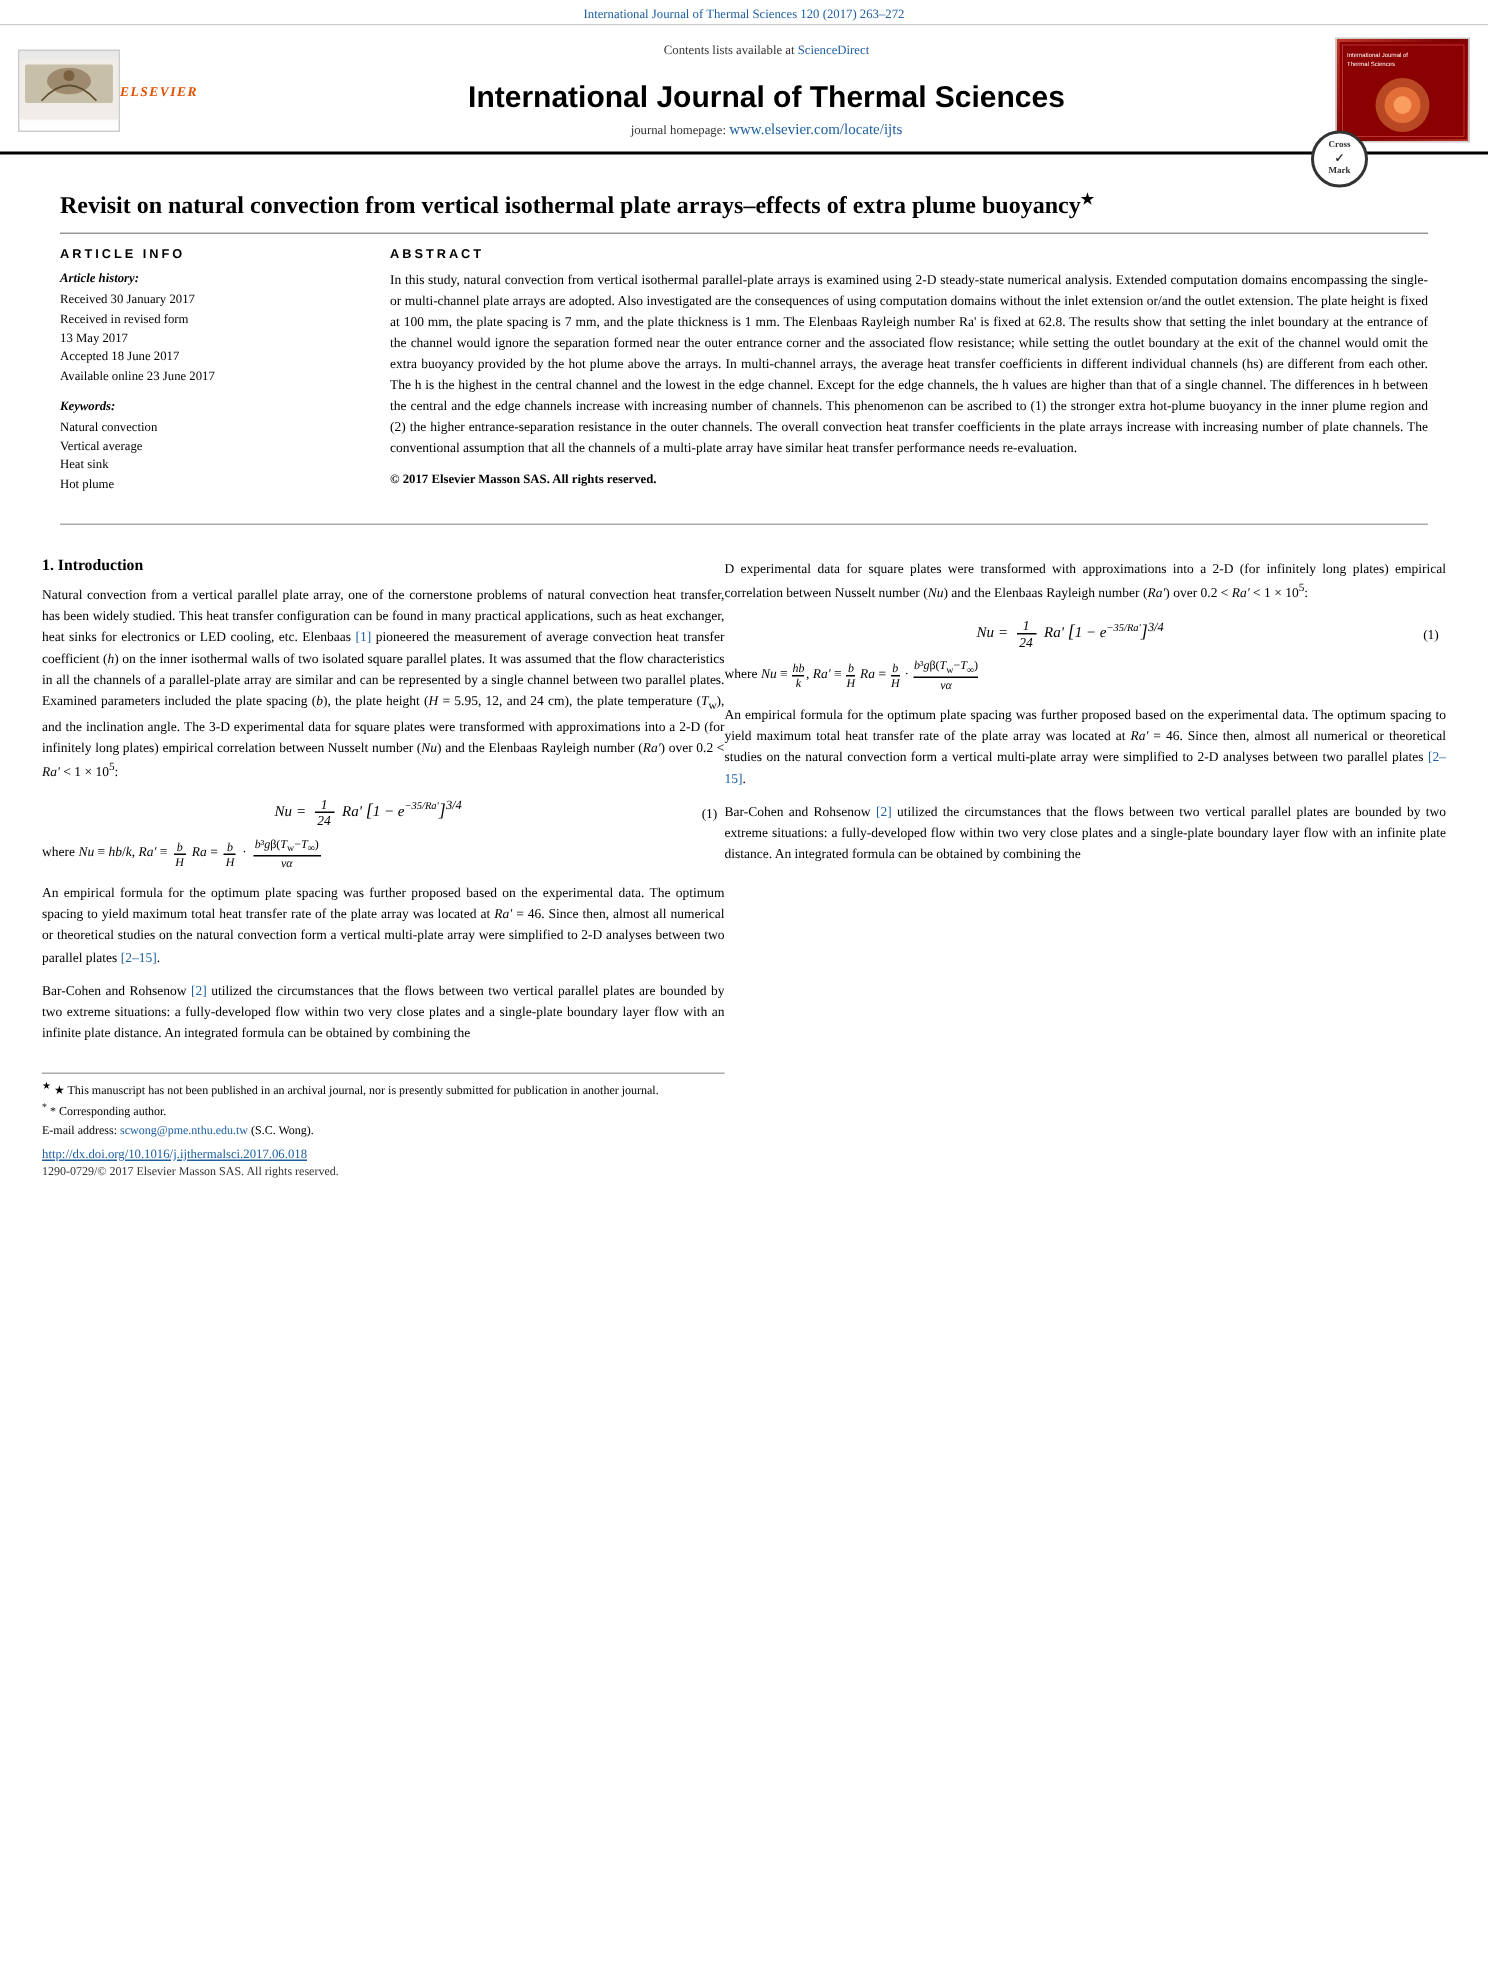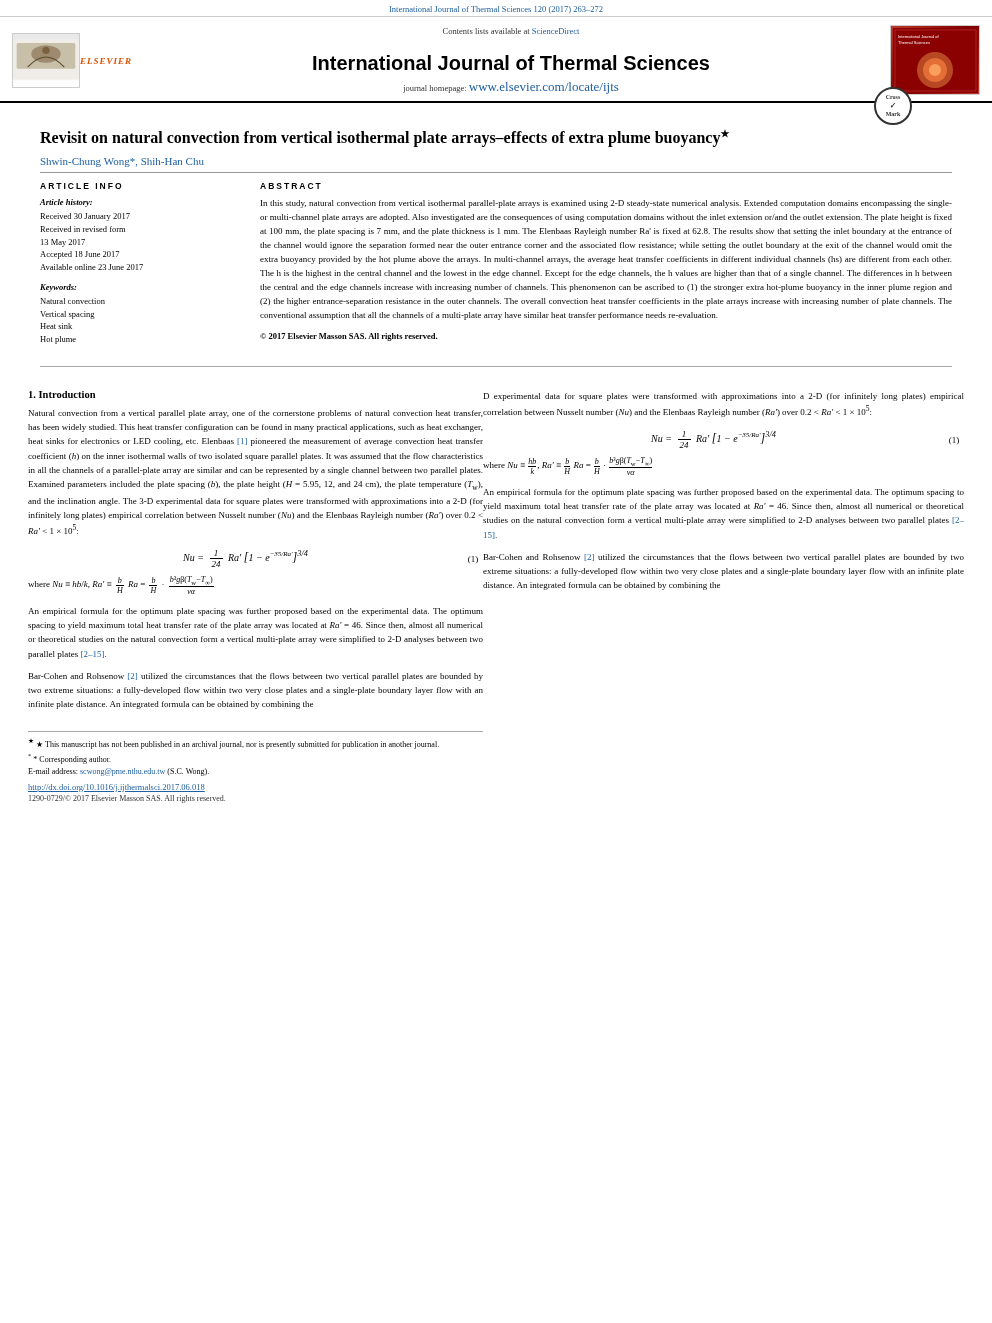--- a/index.html
+++ b/index.html
@@ -290,21 +290,21 @@
       </svg>
     </div>
     <div class="elsevier-text">ELSEVIER</div>
   </div>
   <div class="journal-center">
     <div class="contents-line">
       <span>Contents lists available at </span><a href="#" style="color:#2060a0;font-size:8.5px;">ScienceDirect</a>
     </div>
     <div class="journal-title">International Journal of Thermal Sciences</div>
     <div class="journal-homepage">
-      <span>journal homepage: </span><a href="#" style="color:#2060a0;font-size:13px;">www.elsevier.com/locate/ijts</a>
+      <span>journal homepage: </span><a href="#" style="color:#2060a0;font-size:10px;">www.elsevier.com/locate/ijts</a>
     </div>
   </div>
   <div class="right-logo">
     <div class="right-logo-inner">
       <svg width="85" height="65" viewBox="0 0 85 65">
         <rect width="85" height="65" fill="#8B0000"></rect>
         <rect x="2" y="2" width="81" height="61" fill="none" stroke="#cc4444" stroke-width="0.5"></rect>
         <text x="5" y="10" fill="white" font-size="4" font-family="Arial">International Journal of</text>
         <text x="5" y="16" fill="white" font-size="4" font-family="Arial">Thermal Sciences</text>
         <circle cx="42" cy="42" r="18" fill="#cc6633" opacity="0.7"></circle>
@@ -322,39 +322,36 @@
       <div class="crossmark-badge">
         <div style="text-align:center;line-height:1.2;">
           <div style="font-size:6px;font-weight:bold;">Cross</div>
           <div style="font-size:8px;font-weight:bold;">✓</div>
           <div style="font-size:6px;">Mark</div>
         </div>
       </div>
     </span>
   </div>
 
-  <div class="authors">
-    <span>Shwin-Chung Wong*, Shih-Han Chu</span>
-  </div>
 
   <div class="two-col">
     <div class="article-info">
       <h3>ARTICLE INFO</h3>
       <div class="info-section">
         <h4>Article history:</h4>
         <div>Received 30 January 2017</div>
         <div>Received in revised form</div>
         <div>13 May 2017</div>
         <div>Accepted 18 June 2017</div>
         <div>Available online 23 June 2017</div>
       </div>
       <div class="info-section">
         <h4>Keywords:</h4>
         <div>Natural convection</div>
-        <div>Vertical spacing</div>
+        <div>Vertical average</div>
         <div>Heat sink</div>
         <div>Hot plume</div>
       </div>
     </div>
     <div class="abstract-col">
       <h3>ABSTRACT</h3>
       <div class="abstract-text">In this study, natural convection from vertical isothermal parallel-plate arrays is examined using 2-D steady-state numerical analysis. Extended computation domains encompassing the single- or multi-channel plate arrays are adopted. Also investigated are the consequences of using computation domains without the inlet extension or/and the outlet extension. The plate height is fixed at 100 mm, the plate spacing is 7 mm, and the plate thickness is 1 mm. The Elenbaas Rayleigh number Ra' is fixed at 62.8. The results show that setting the inlet boundary at the entrance of the channel would ignore the separation formed near the outer entrance corner and the associated flow resistance; while setting the outlet boundary at the exit of the channel would omit the extra buoyancy provided by the hot plume above the arrays. In multi-channel arrays, the average heat transfer coefficients in different individual channels (hs) are different from each other. The h is the highest in the central channel and the lowest in the edge channel. Except for the edge channels, the h values are higher than that of a single channel. The differences in h between the central and the edge channels increase with increasing number of channels. This phenomenon can be ascribed to (1) the stronger extra hot-plume buoyancy in the inner plume region and (2) the higher entrance-separation resistance in the outer channels. The overall convection heat transfer coefficients in the plate arrays increase with increasing number of plate channels. The conventional assumption that all the channels of a multi-plate array have similar heat transfer performance needs re-evaluation.</div>
       <div class="copyright-line">© 2017 Elsevier Masson SAS. All rights reserved.</div>
     </div>
   </div>

